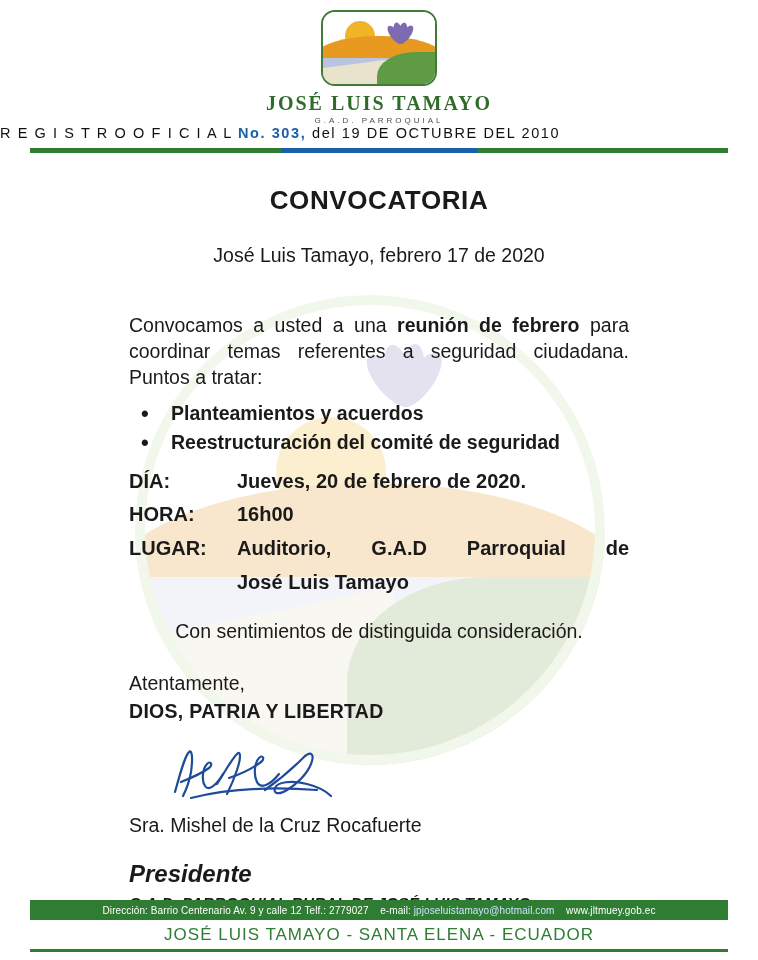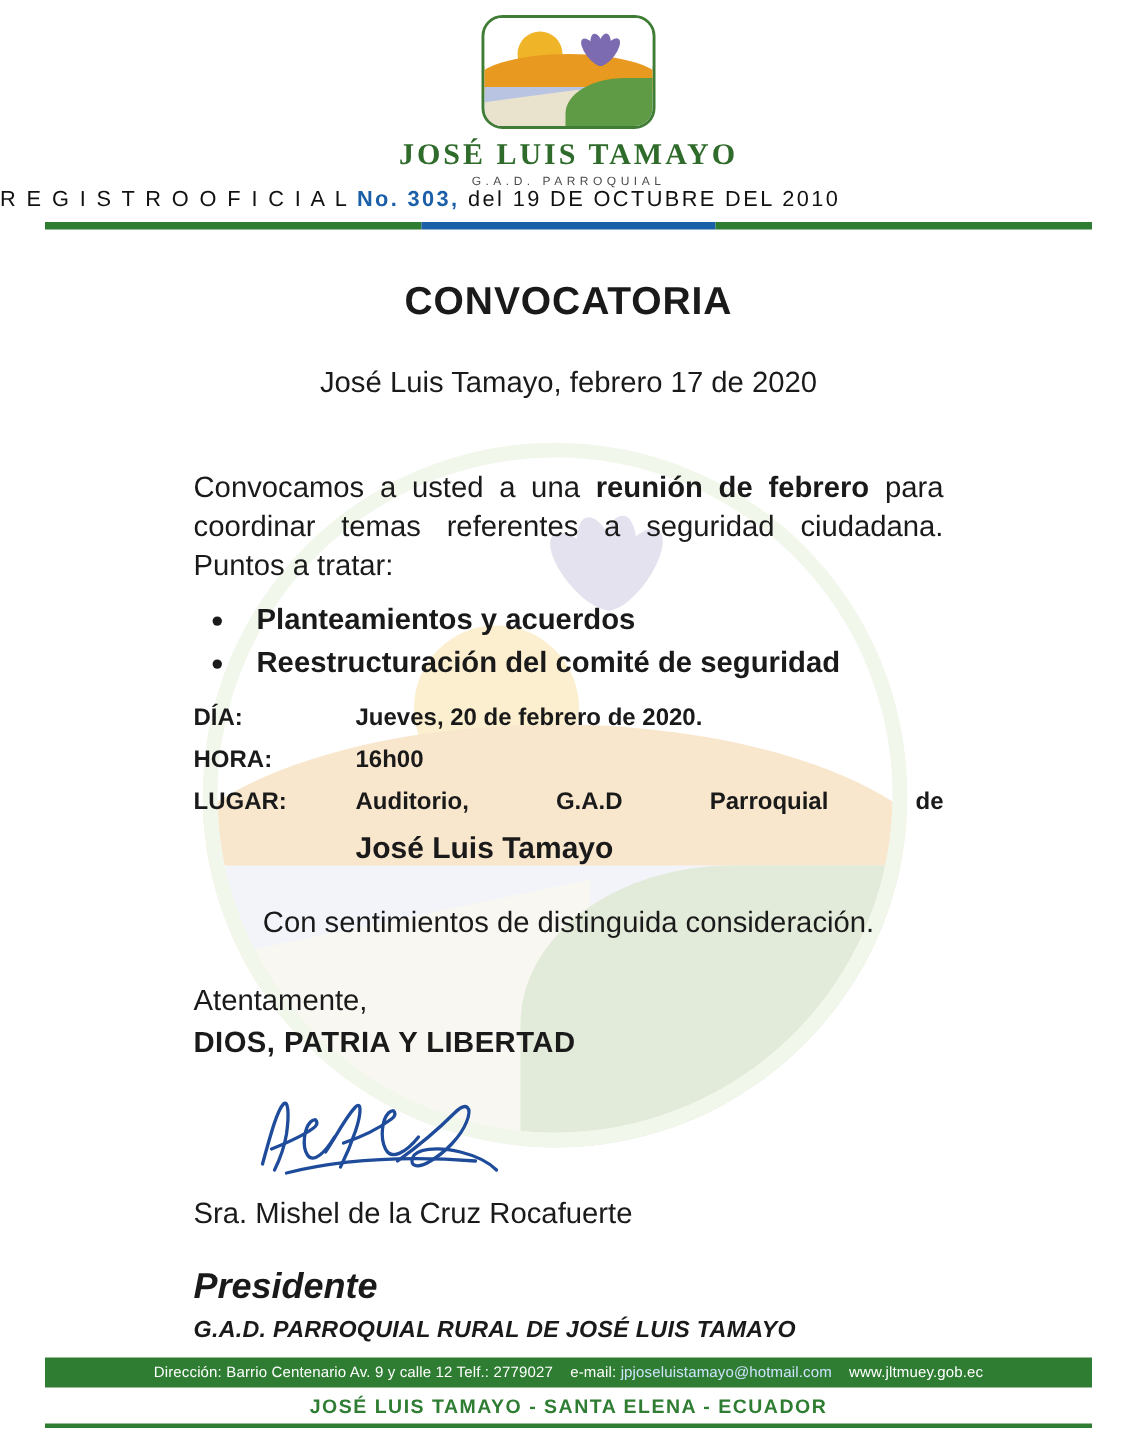--- a/index.html
+++ b/index.html
@@ -193,21 +193,21 @@
     top: -1px;
     font-size: 22px;
   }
   .lead-detail {
     font-size: 19.5px;
     margin: 10px 0 22px 0;
   }
   .detail-row {
     display: flex;
     margin-bottom: 7px;
-    font-size: 16px;
+    font-size: 20px;
   }
   .detail-label {
     font-weight: bold;
     width: 108px;
     flex: 0 0 108px;
   }
   .detail-value {
     font-weight: bold;
     flex: 1 1 auto;
     text-align: justify;
@@ -277,22 +277,22 @@
     color: #ffffff;
     font-size: 10px;
     text-align: center;
     padding: 5px 4px 4px 4px;
     letter-spacing: 0.1px;
   }
   .footer-bar .mail { color: #cfe3ff; }
   .footer-bar .web { color: #ffffff; }
   .footer-loc {
     text-align: center;
-    font-size: 13px;
-    font-weight: bold;
+    font-size: 17px;
+    font-weight: normal;
     color: #2e7d32;
     letter-spacing: 1px;
     margin-top: 5px;
   }
   .footer-rule {
     height: 3px;
     background: #2e7d32;
     margin-top: 4px;
   }
 </style>

